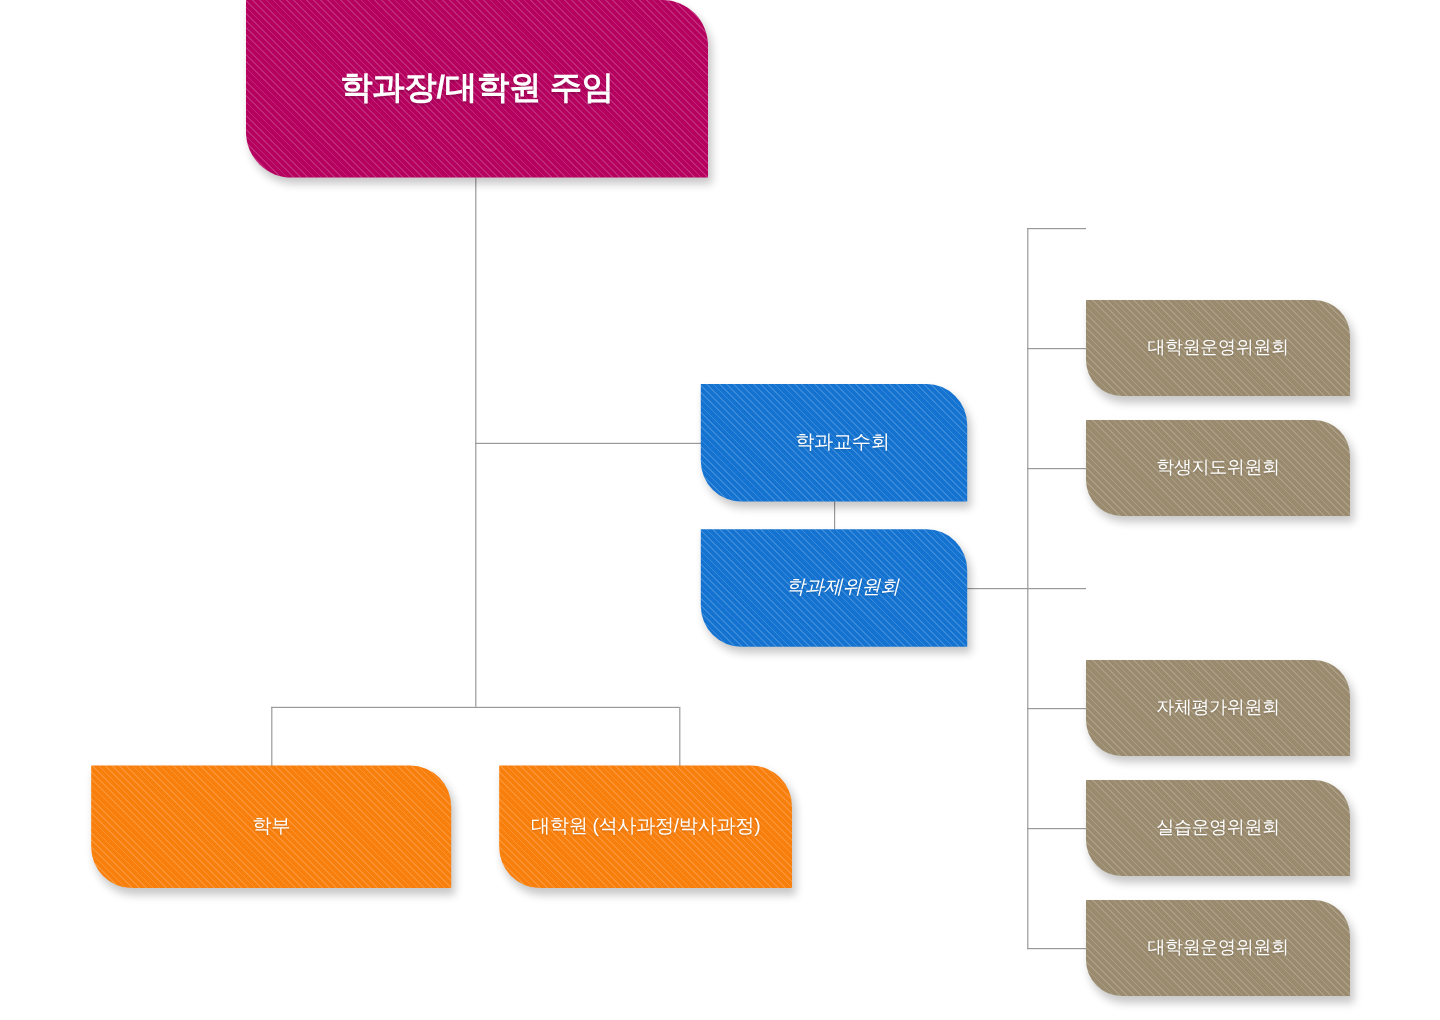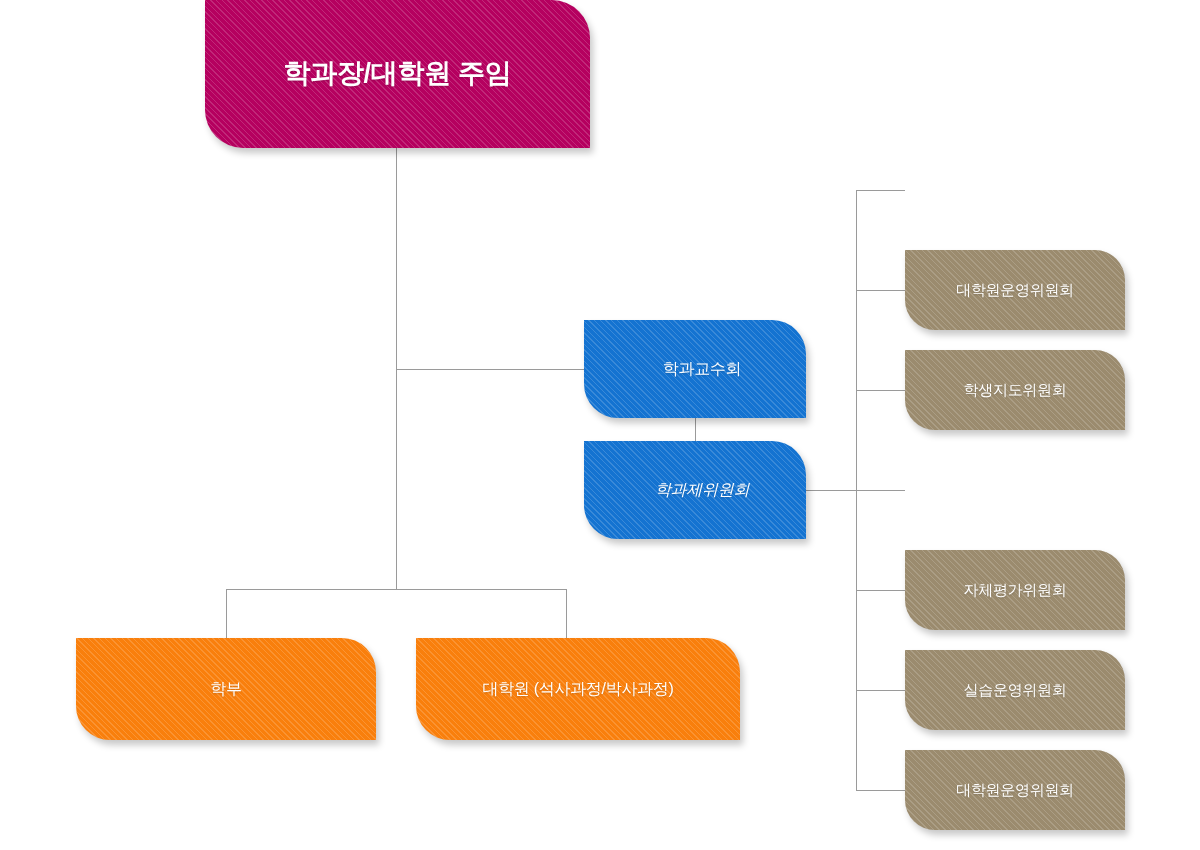--- a/index.html
+++ b/index.html
@@ -95,21 +95,21 @@
     font-size: 16px;
   }
   .node.blue.b1 { left: 584px; top: 320px; }
   .node.blue.b2 { left: 584px; top: 441px; font-style: italic; }
 
   .node.orange {
     height: 102px;
     font-size: 16px;
   }
   .node.orange.o1 { left: 76px;  top: 638px; width: 300px; }
-  .node.orange.o2 { left: 416px; top: 638px; width: 324px; }
+  .node.orange.o2 { left: 416px; top: 638px; width: 244px; }
 
   .node.tan {
     left: 905px;
     width: 220px;
     height: 80px;
     font-size: 15px;
     border-radius: 0 30px 0 30px;
   }
   .node.tan.c0 { top: 150px; }
   .node.tan.c1 { top: 250px; }

